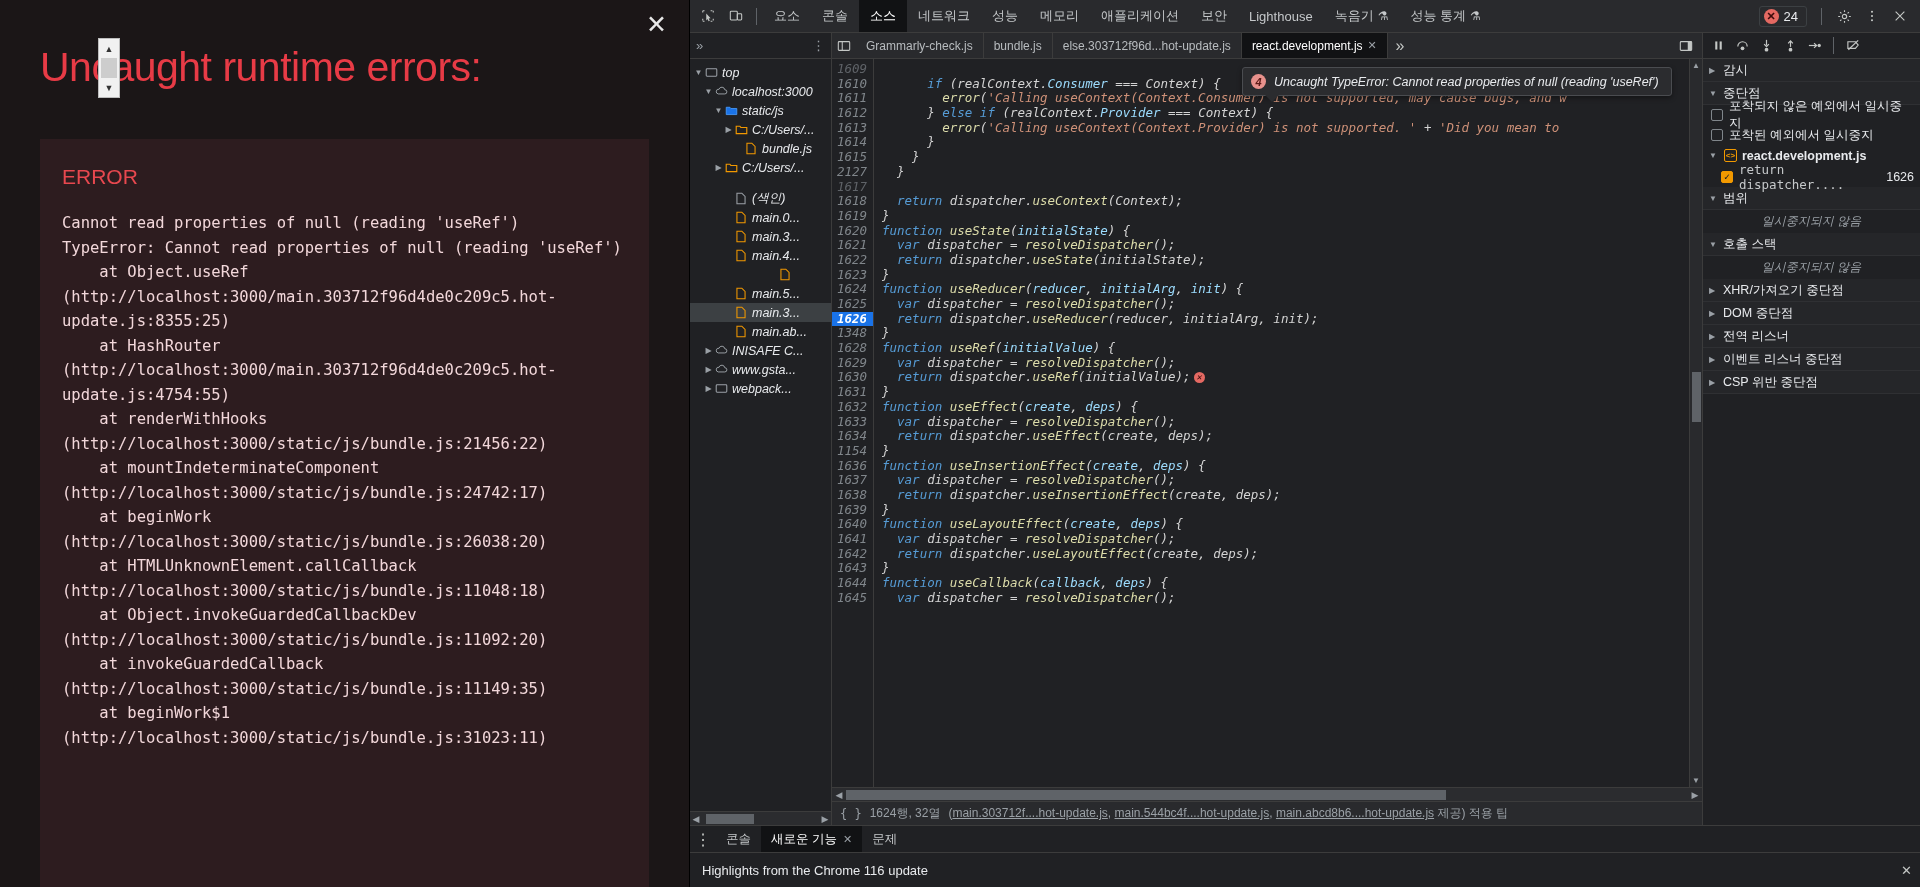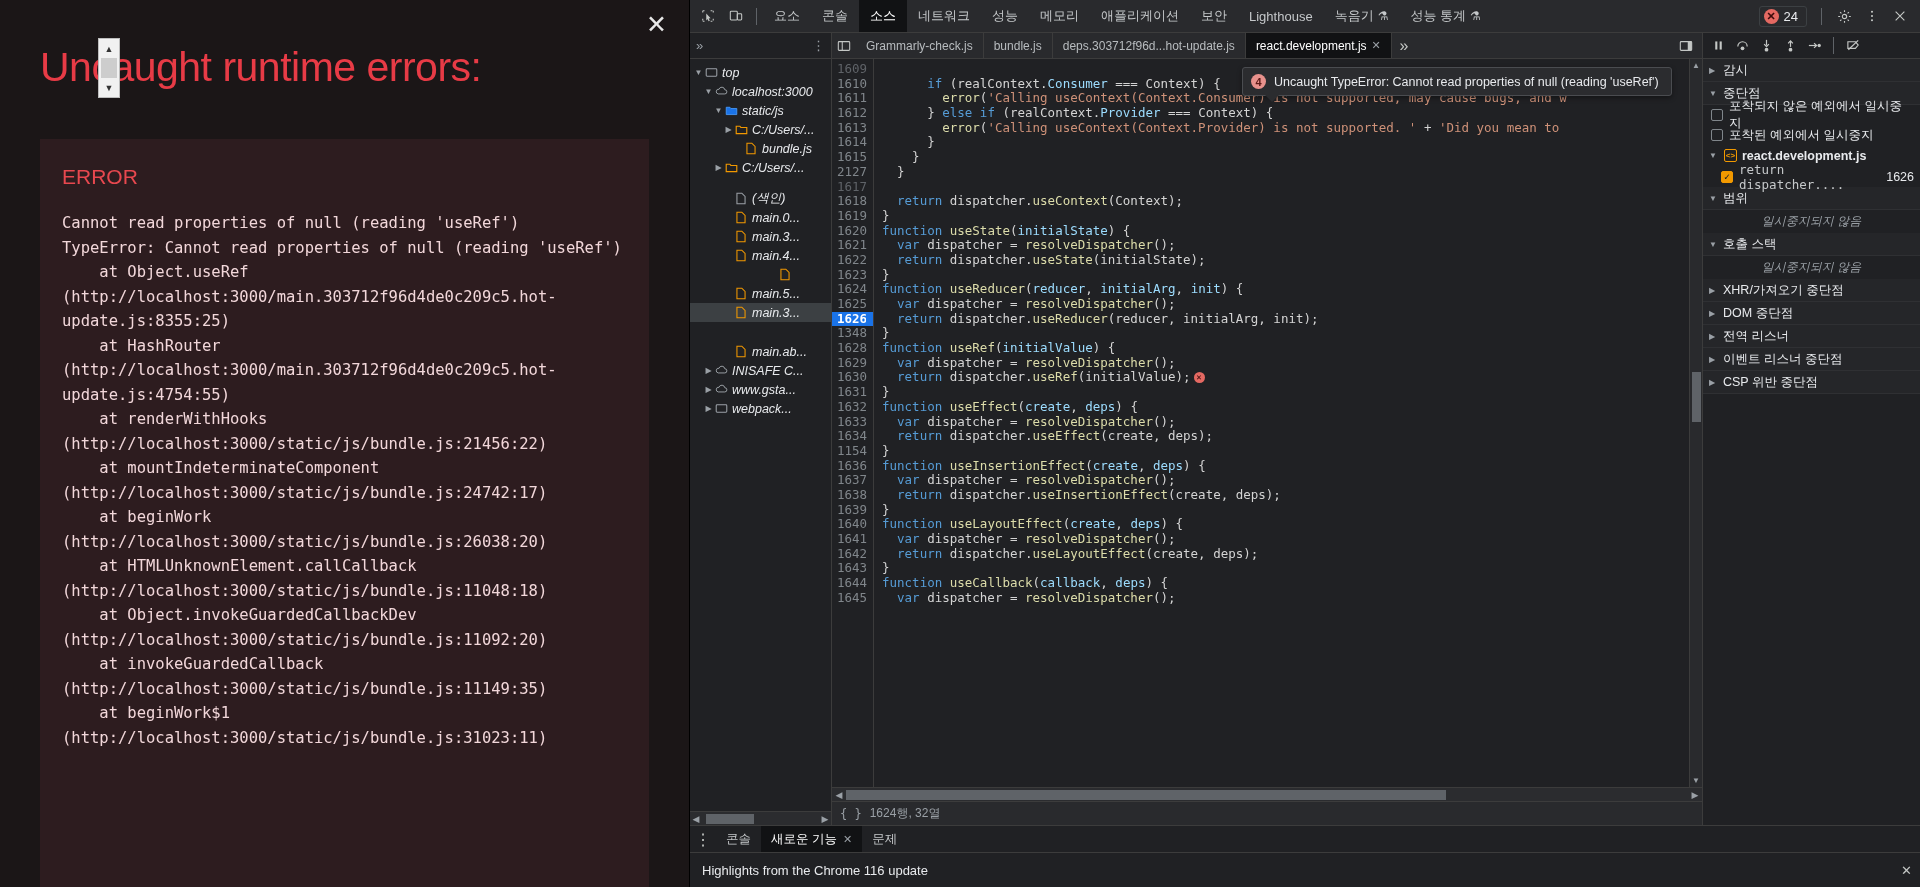--- a/index.html
+++ b/index.html
@@ -77,21 +77,21 @@
   .edit-tabs{ height:26px; background:#292a2d; display:flex; align-items:center;
     border-bottom:1px solid #3c3c3c; flex:0 0 26px; }
   .et-ico{ width:24px; display:flex; align-items:center; justify-content:center;
     color:#c4c7c5; cursor:pointer; }
   .et{ padding:0 10px; height:100%; display:flex; align-items:center; gap:5px;
     font-size:12px; color:#b8bcbf; cursor:pointer; white-space:nowrap;
     border-right:1px solid #3c3c3c; }
   .et.active{ background:#111214; color:#fff; }
   .et .x{ font-size:11px; color:#9aa0a6; }
   .edit-body{ flex:1; display:flex; position:relative; min-height:0; background:#202124;
-    overflow:hidden; }
+    overflow:hidden;font-style:italic; }
   .code-wrap{ flex:1; display:flex; overflow:hidden; position:relative; }
   .gutter{ width:42px; flex:0 0 42px; background:#202124; text-align:right;
     padding-top:3px; font-family:"DejaVu Sans Mono", monospace; font-size:12.5px;
     color:#80868b; border-right:1px solid #3c3c3c; user-select:none; }
   .gline{ height:14.7px; line-height:14.7px; padding-right:6px; position:relative; }
   .gline.dim{ color:#5f6368; }
   .gline.bp{ background:#1a73e8; color:#fff; font-weight:700; }
   .gline.bp:after{ content:''; position:absolute; right:-7px; top:0; border:7px solid transparent;
     border-left-color:#1a73e8; }
   .code{ flex:1; padding-top:3px; padding-left:8px; font-family:"DejaVu Sans Mono", monospace;
@@ -394,21 +394,21 @@
             </div>
             <div class="tnode sel" style="padding-left: 33px;">
               <span class="tw"></span>
               <span class="ticon">
                 <svg width="12" height="13" viewBox="0 0 14 16">
                   <path d="M2 1.5h6l4 4v9H2z" fill="none" stroke="#f29900" stroke-width="1.3"></path>
                 </svg>
               </span>
               <span class="tlabel">main.3...</span>
             </div>
-            <div class="tnode" style="padding-left: 33px; margin-top: 20px;">
+            <div class="tnode" style="padding-left: 33px;">
               <span class="tw"></span>
               <span class="ticon">
                 <svg width="12" height="13" viewBox="0 0 14 16">
                   <path d="M2 1.5h6l4 4v9H2z" fill="none" stroke="#f29900" stroke-width="1.3"></path>
                 </svg>
               </span>
               <span class="tlabel">main.ab...</span>
             </div>
             <div class="tnode" style="padding-left: 13px;">
               <span class="tw">▶</span>
@@ -455,21 +455,21 @@
               </svg>
           </div>
           <div id="editor-tabs-host" style="display:flex;height:100%">
               <div class="et">
                 <span>Grammarly-check.js</span>
               </div>
               <div class="et">
                 <span>bundle.js</span>
               </div>
               <div class="et">
-                <span>deps.303712f96d...hot-update.js</span>
+                <span>else.303712f96d...hot-update.js</span>
               </div>
               <div class="et active">
                 <span>react.development.js</span>
                 <span class="x">✕</span>
               </div>
             </div>
           <div class="et-ico">»</div>
           <div style="flex:1"></div>
           <div class="et-ico" style="margin-right:4px">
             <svg width="14" height="14" viewBox="0 0 16 16">
@@ -538,20 +538,21 @@
         <div class="edit-hscroll">
           <div class="eh-arw">◀</div>
           <div class="edit-hthumb"></div>
           <div style="flex:1"></div>
           <div class="eh-arw">▶</div>
         </div>
 
         <div class="status-bar">
           <span class="pp-btn">{ }</span>
           <span>1624행, 32열</span>
+          <span id="status-sources">(<a href="#">main.303712f....hot-update.js</a>, <a href="#">main.544bc4f....hot-update.js</a>, <a href="#">main.abcd8b6....hot-update.js</a> 제공) 적용 팁</span>
         </div>
       </div>
 
       <div class="dbg">
         <div class="dbg-ctl">
           <div class="ic">
             <svg width="13" height="13" viewBox="0 0 16 16">
                 <rect x="4" y="3" width="2.6" height="10" fill="#c4c7c5"></rect>
                 <rect x="9.4" y="3" width="2.6" height="10" fill="#c4c7c5"></rect>
               </svg>

